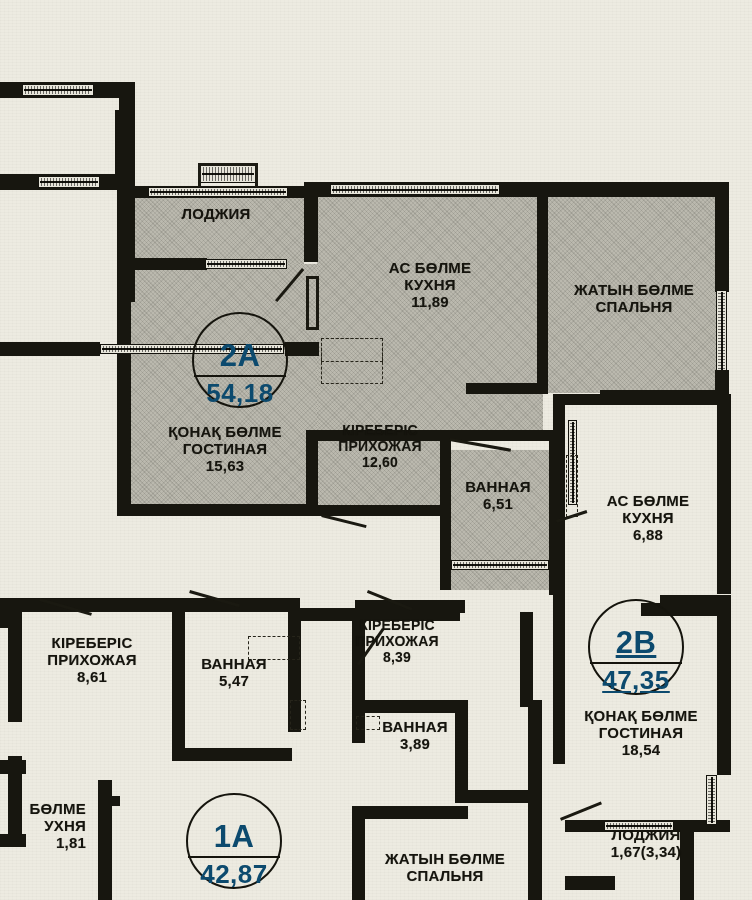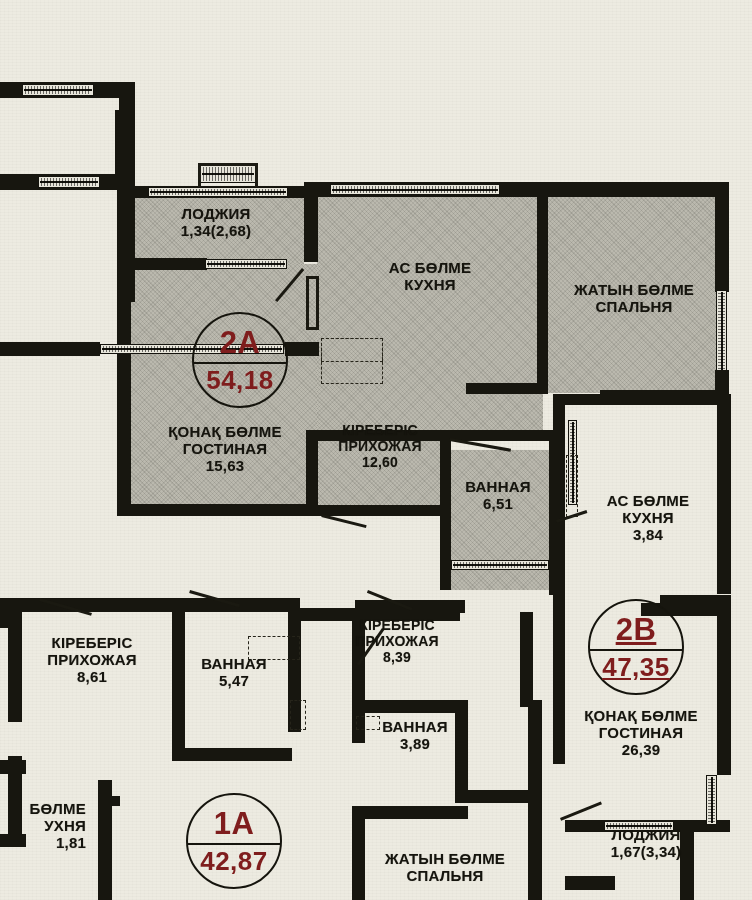--- a/index.html
+++ b/index.html
@@ -123,22 +123,22 @@
   .badge {
     position: absolute;
     width: 96px;
     height: 96px;
     border: 2px solid #15140d;
     border-radius: 50%;
     box-sizing: border-box;
     display: flex;
     flex-direction: column;
     align-items: center;
-    justify-content: center;
-    color: #7f1d1d;
+    justify-content: flex-end;
+    color: #0c4a6e;
     background: transparent;
   }
   .badge .code {
     font-size: 31px;
     font-weight: 700;
     line-height: 1;
     letter-spacing: .5px;
     padding-bottom: 3px;
   }
   .badge .rule {
@@ -313,26 +313,26 @@
 
   <div class="fixture" style="left:321px; top:338px; width:62px; height:24px;"></div>
   <div class="fixture" style="left:321px; top:338px; width:62px; height:46px;"></div>
   <div class="fixture" style="left:248px; top:636px; width:52px; height:24px;"></div>
   <div class="fixture" style="left:290px; top:700px; width:16px; height:30px;"></div>
   <div class="fixture" style="left:356px; top:716px; width:24px; height:14px;"></div>
   <div class="fixture" style="left:566px; top:455px; width:12px; height:62px;"></div>
 
   <div class="label loggia" style="left:126px; top:205px; width:180px;">
     <span class="ru">ЛОДЖИЯ</span>
-    <span class="area">1,34(2,68)</span>
   </div>
 
   <div class="label" style="left:330px; top:259px; width:200px;">
     <span class="kk">АС БӨЛМЕ</span>
     <span class="ru">КУХНЯ</span>
+    <span class="area">11,89</span>
   </div>
 
   <div class="label" style="left:545px; top:281px; width:178px;">
     <span class="kk">ЖАТЫН БӨЛМЕ</span>
     <span class="ru">СПАЛЬНЯ</span>
   </div>
 
   <div class="label" style="left:130px; top:423px; width:190px;">
     <span class="kk">ҚОНАҚ БӨЛМЕ</span>
     <span class="ru">ГОСТИНАЯ</span>
@@ -346,27 +346,27 @@
   </div>
 
   <div class="label" style="left:444px; top:478px; width:108px;">
     <span class="ru">ВАННАЯ</span>
     <span class="area">6,51</span>
   </div>
 
   <div class="label" style="left:568px; top:492px; width:160px;">
     <span class="kk">АС БӨЛМЕ</span>
     <span class="ru">КУХНЯ</span>
-    <span class="area">3,84</span>
+    <span class="area">6,88</span>
   </div>
 
   <div class="label" style="left:552px; top:707px; width:178px;">
     <span class="kk">ҚОНАҚ БӨЛМЕ</span>
     <span class="ru">ГОСТИНАЯ</span>
-    <span class="area">26,39</span>
+    <span class="area">18,54</span>
   </div>
 
   <div class="label loggia" style="left:566px; top:826px; width:160px;">
     <span class="ru">ЛОДЖИЯ</span>
     <span class="area">1,67(3,34)</span>
   </div>
 
   <div class="label" style="left:12px; top:634px; width:160px;">
     <span class="kk">КІРЕБЕРІС</span>
     <span class="ru">ПРИХОЖАЯ</span>

